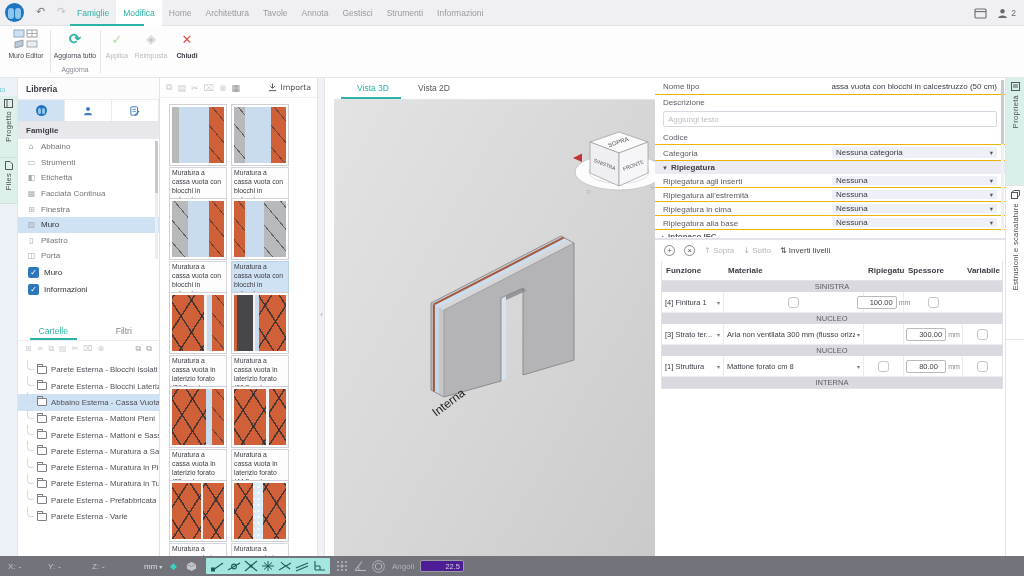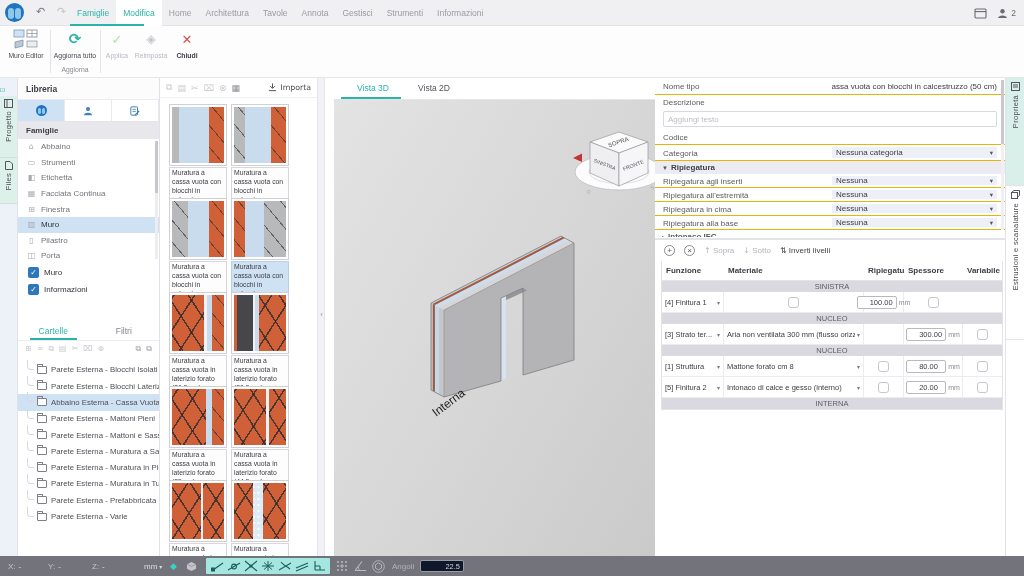--- a/index.html
+++ b/index.html
@@ -136,21 +136,21 @@
   
   .right-rail{position:absolute;left:1005px;top:78px;width:19px;height:478px;background:#fff;border-left:1px solid #e2e2e8}
   .rr-tab{display:flex;flex-direction:column;align-items:center;gap:4px;padding:4px 0;border-bottom:1px solid #e4e4ea}
   .rr-tab.sel{background:#d9f0ea}
 
   
   .statusbar{position:absolute;left:0;top:556px;width:1024px;height:20px;background:#73737b;font-size:8px;color:#c4c4cb}
   .sb{position:absolute;top:0;height:20px;display:flex;align-items:center}
   .sb .val{color:#dcdce0;margin-left:3px}
   .snapgroup{background:#a5e6e0;padding:0 4px;gap:3px;top:2px;height:16px;border-radius:1px}
-  .angle-box{width:44px;height:12px;background:#0f172a;border:1px solid #9a9aa2;border-radius:2px;text-align:right;padding:0 3px;line-height:11px;color:#d2d2d8;font-size:7.5px}
+  .angle-box{width:44px;height:12px;background:#4c1d95;border:1px solid #9a9aa2;border-radius:2px;text-align:right;padding:0 3px;line-height:11px;color:#d2d2d8;font-size:7.5px}
 </style>
 </head>
 <body>
 
 <div id="app">
 
   <div class="menubar">
     <div class="logo">
         <i class="l"></i>
         <i class="r"></i>
@@ -659,40 +659,20 @@
           </div>
         <div class="lcell">
             <span class="txt">Mattone forato cm 8</span>
             <span class="arr">▾</span>
           </div>
         <div class="ccell">
             <span class="cbx"></span>
           </div>
         <div class="ccell">
             <span class="spin">80.00</span>
-            <span class="unit">mm</span>
-          </div>
-        <div class="ccell" style="border-right:none">
-            <span class="cbx"></span>
-          </div>
-      </div>
-      <div class="lrow">
-        <div class="lcell">
-            <span class="txt">[5] Finitura 2</span>
-            <span class="arr">▾</span>
-          </div>
-        <div class="lcell">
-            <span class="txt">Intonaco di calce e gesso (interno)</span>
-            <span class="arr">▾</span>
-          </div>
-        <div class="ccell">
-            <span class="cbx"></span>
-          </div>
-        <div class="ccell">
-            <span class="spin">20.00</span>
             <span class="unit">mm</span>
           </div>
         <div class="ccell" style="border-right:none">
             <span class="cbx"></span>
           </div>
       </div>
       <div class="lband">INTERNA</div>
     </div>
     <div class="scroll2">
         <i></i>

